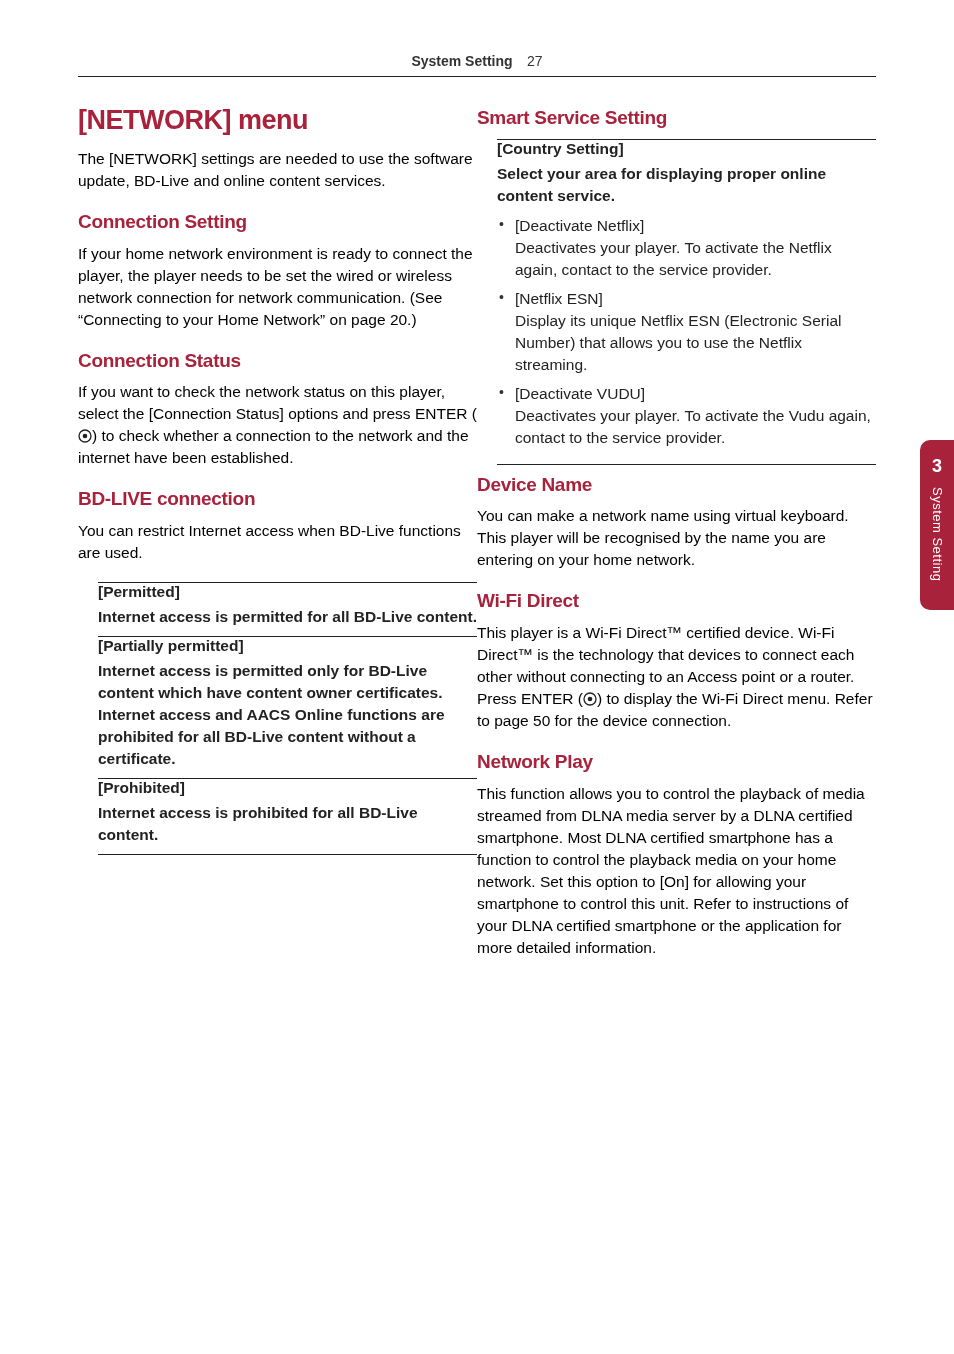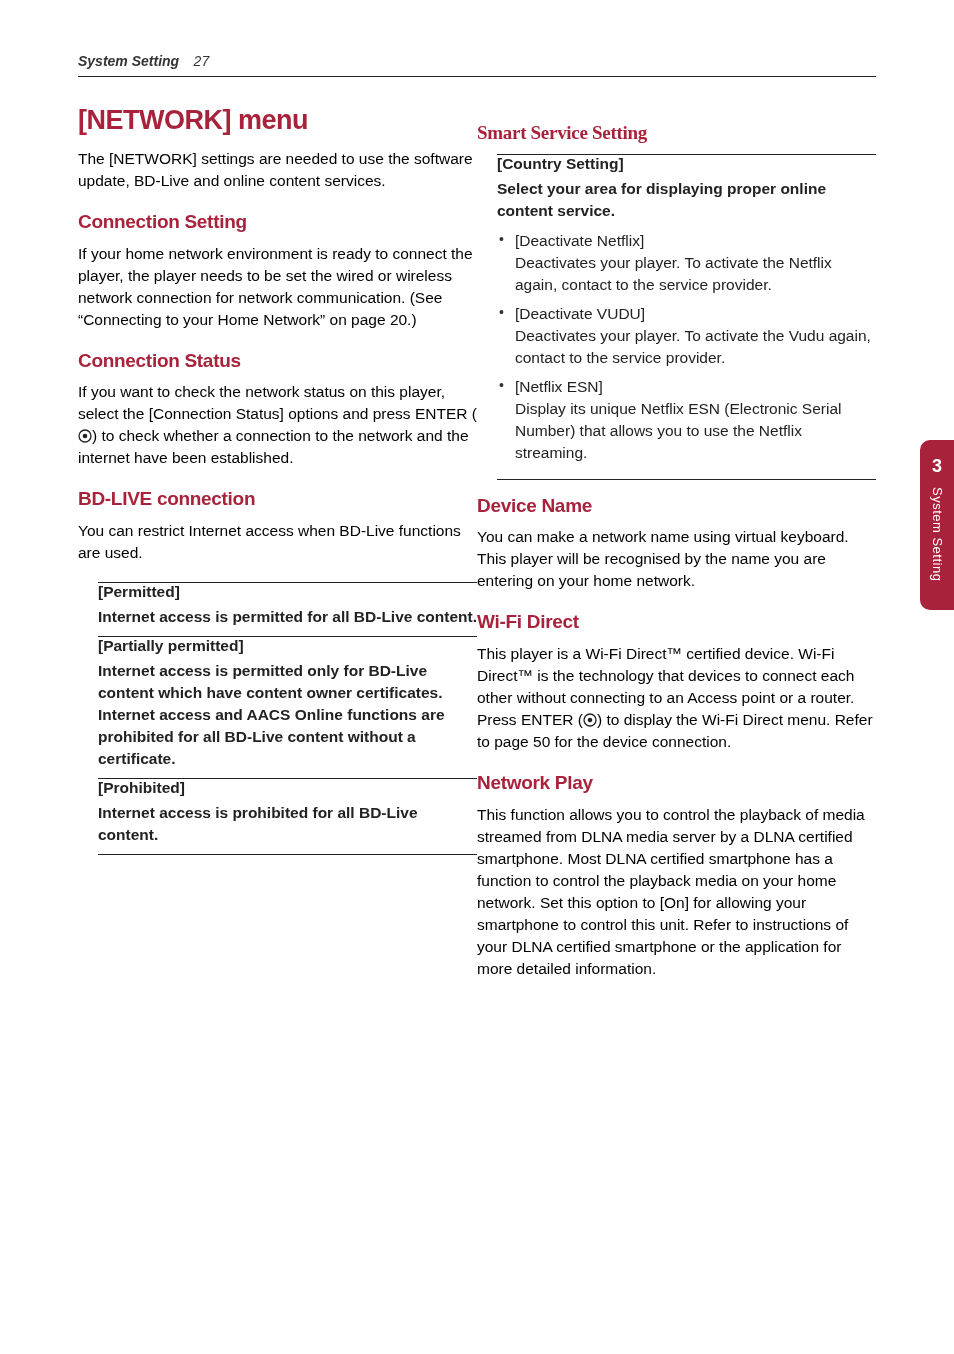--- a/index.html
+++ b/index.html
@@ -12,22 +12,21 @@
       color: #222;
     }
     .page {
       padding: 52px 78px 40px 78px;
       position: relative;
     }
     .header {
       border-bottom: 1.5px solid #222;
       padding-bottom: 6px;
       margin-bottom: 28px;
-      text-align: left;
-      font-style: italic;
+      text-align: center;
     }
     .header-title {
       font-size: 14px;
       font-weight: 600;
       color: #333;
     }
     .header-page {
       font-size: 14px;
       color: #333;
       margin-left: 10px;
@@ -50,21 +49,21 @@
       font-size: 15.5px;
       line-height: 1.42;
       color: #000000;
       margin-bottom: 18px;
       font-weight: 300;
     }
     .h-sub {
       font-size: 19px;
       font-weight: 700;
       color: #a8223b;
-      margin-top: 14px;
+      margin-top: 8px;
       margin-bottom: 8px;
       letter-spacing: -0.3px;
       line-height: 1.3;
     }
     .option-block {
       margin-left: 20px;
       margin-bottom: 2px;
     }
     .option-title {
       border-top: 1.5px solid #222;
@@ -180,38 +179,38 @@
         <div class="option-title">[Partially permitted]</div>
         <div class="option-desc">Internet access is permitted only for BD-Live content which have content owner certificates. Internet access and AACS Online functions are prohibited for all BD-Live content without a certificate.</div>
 
         <div class="option-title">[Prohibited]</div>
         <div class="option-desc option-border-bottom">Internet access is prohibited for all BD-Live content.</div>
       </div>
 
     </div>
 
     <div class="col">
-      <h2 class="h-sub" style="margin-top:16px;font-family:Liberation Serif, serif;">Smart Service Setting</h2>
+      <h2 class="h-sub" style="margin-top:1px;">Smart Service Setting</h2>
 
       <div class="option-block">
         <div class="option-title">[Country Setting]</div>
         <div class="option-desc">Select your area for displaying proper online content service.</div>
 
         <ul class="bullets option-border-bottom">
           <li>
             <span>[Deactivate Netflix]</span><br>
             <span>Deactivates your player. To activate the Netflix again, contact to the service provider.</span>
           </li>
           <li>
+            <span>[Netflix ESN]</span><br>
+            <span>Display its unique Netflix ESN (Electronic Serial Number) that allows you to use the Netflix streaming.</span>
+          </li>
+          <li>
             <span>[Deactivate VUDU]</span><br>
             <span>Deactivates your player. To activate the Vudu again, contact to the service provider.</span>
-          </li>
-          <li>
-            <span>[Netflix ESN]</span><br>
-            <span>Display its unique Netflix ESN (Electronic Serial Number) that allows you to use the Netflix streaming.</span>
           </li>
         </ul>
       </div>
 
       <h2 class="h-sub">Device Name</h2>
       <p class="body-text">You can make a network name using virtual keyboard. This player will be recognised by the name you are entering on your home network.</p>
 
       <h2 class="h-sub">Wi-Fi Direct</h2>
       <p class="body-text">
         <span>This player is a Wi-Fi Direct™ certified device. Wi-Fi Direct™ is the technology that devices to connect each other without connecting to an Access point or a router. Press ENTER (</span><span class="enter-icon">

